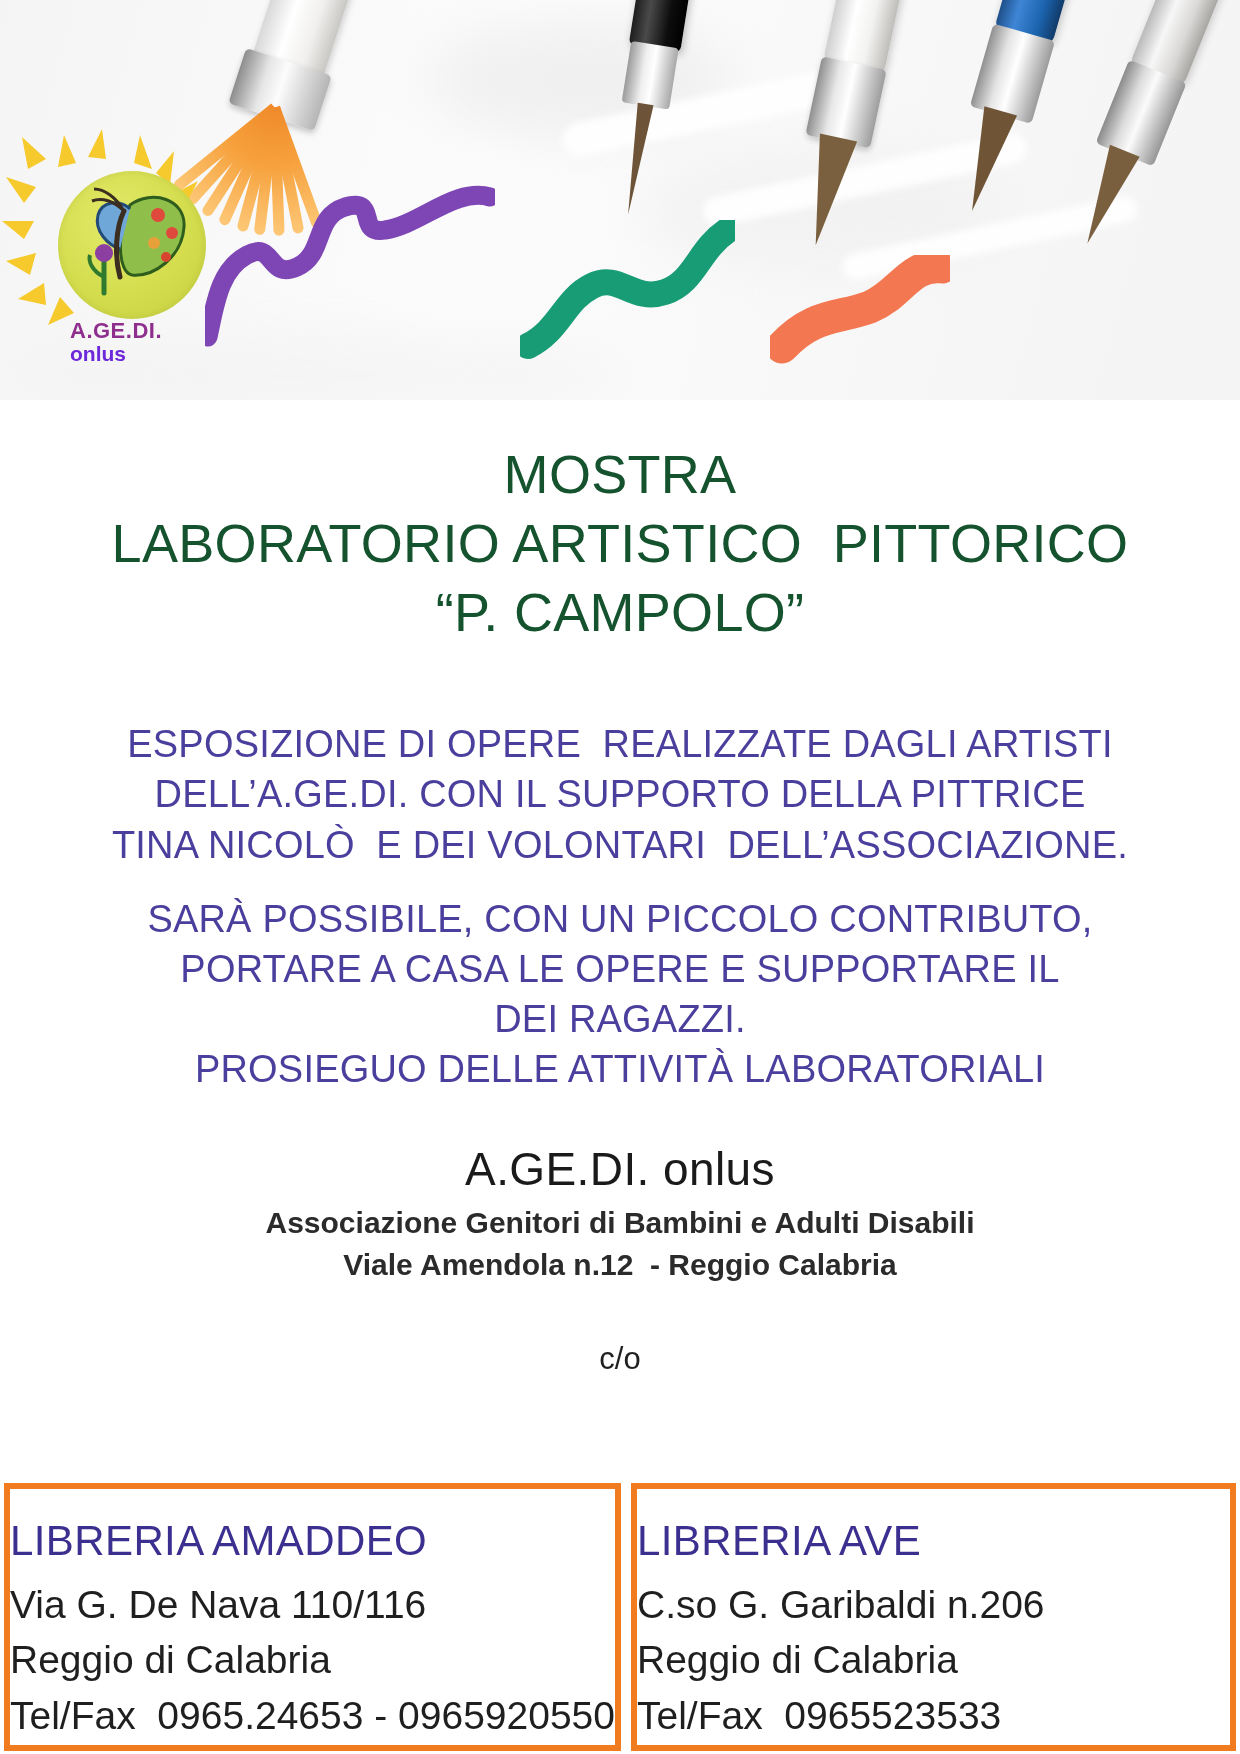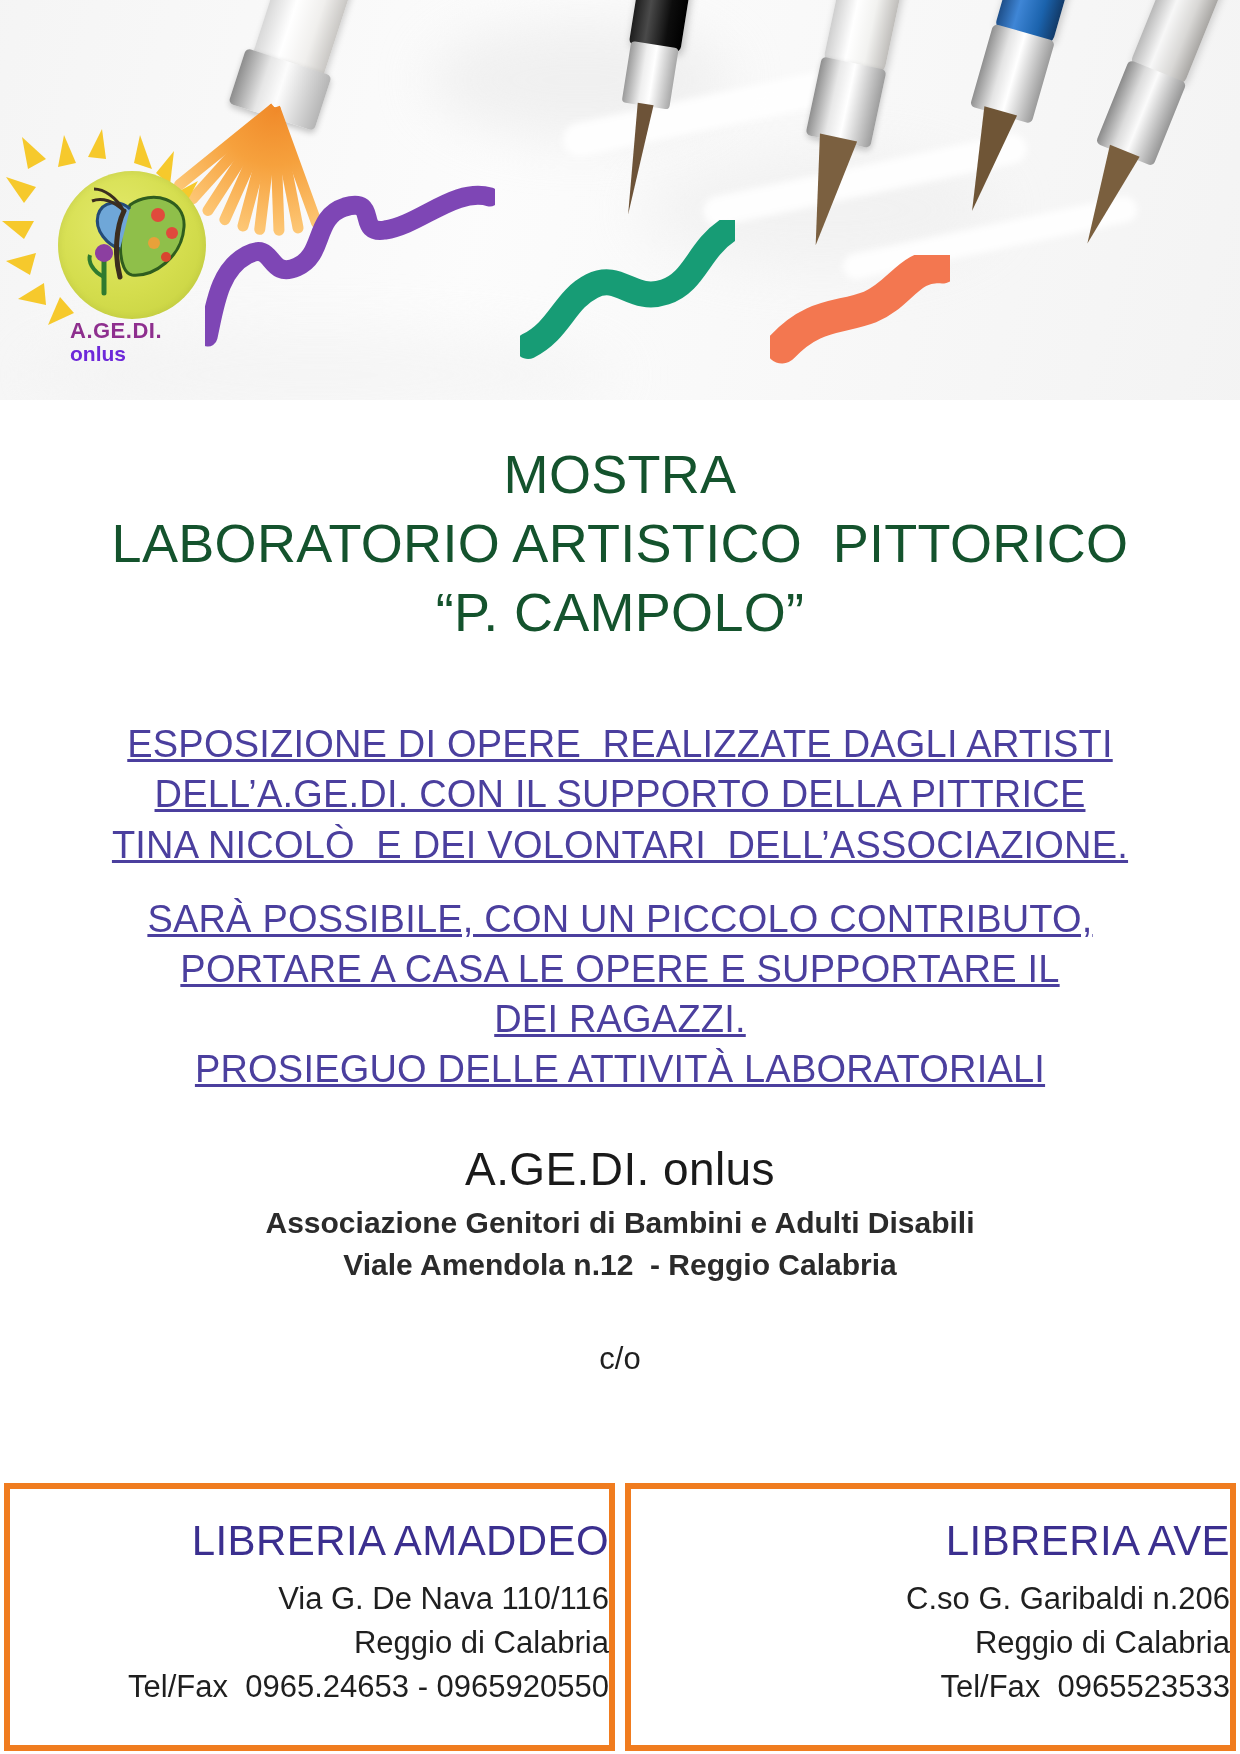--- a/index.html
+++ b/index.html
@@ -313,21 +313,21 @@
   }
   .title .t-line { display: block; white-space: pre; }
 
   .para {
     color: #4b3f9e;
     font-size: 38px;
     line-height: 1.32;
     letter-spacing: .2px;
     margin-top: 72px;
   }
-  .para .p-line { display: block; white-space: pre; text-decoration: underline; }
+  .para .p-line { display: block; white-space: pre; }
   .para.second { margin-top: 24px; }
 
   .org-name {
     margin-top: 48px;
     font-size: 46px;
     color: #1a1a1a;
     letter-spacing: .4px;
   }
   .org-sub {
     font-size: 30px;
@@ -351,31 +351,31 @@
     width: 1232px;
     height: 268px;
     display: flex;
     gap: 10px;
   }
   .box {
     flex: 1;
     border: 6px solid #f07c1f;
     box-sizing: border-box;
     padding-top: 28px;
-    text-align: right;
+    text-align: left;
     background: #ffffff;
   }
   .box-title {
     font-size: 42px;
     color: #3b2f8f;
     letter-spacing: .4px;
     margin-bottom: 12px;
   }
   .box-line {
-    font-size: 31px;
+    font-size: 39px;
     color: #1f1f1f;
     line-height: 1.42;
     display: block;
     white-space: pre;
   }
 </style>
 </head>
 <body>
 
 <div class="banner">

